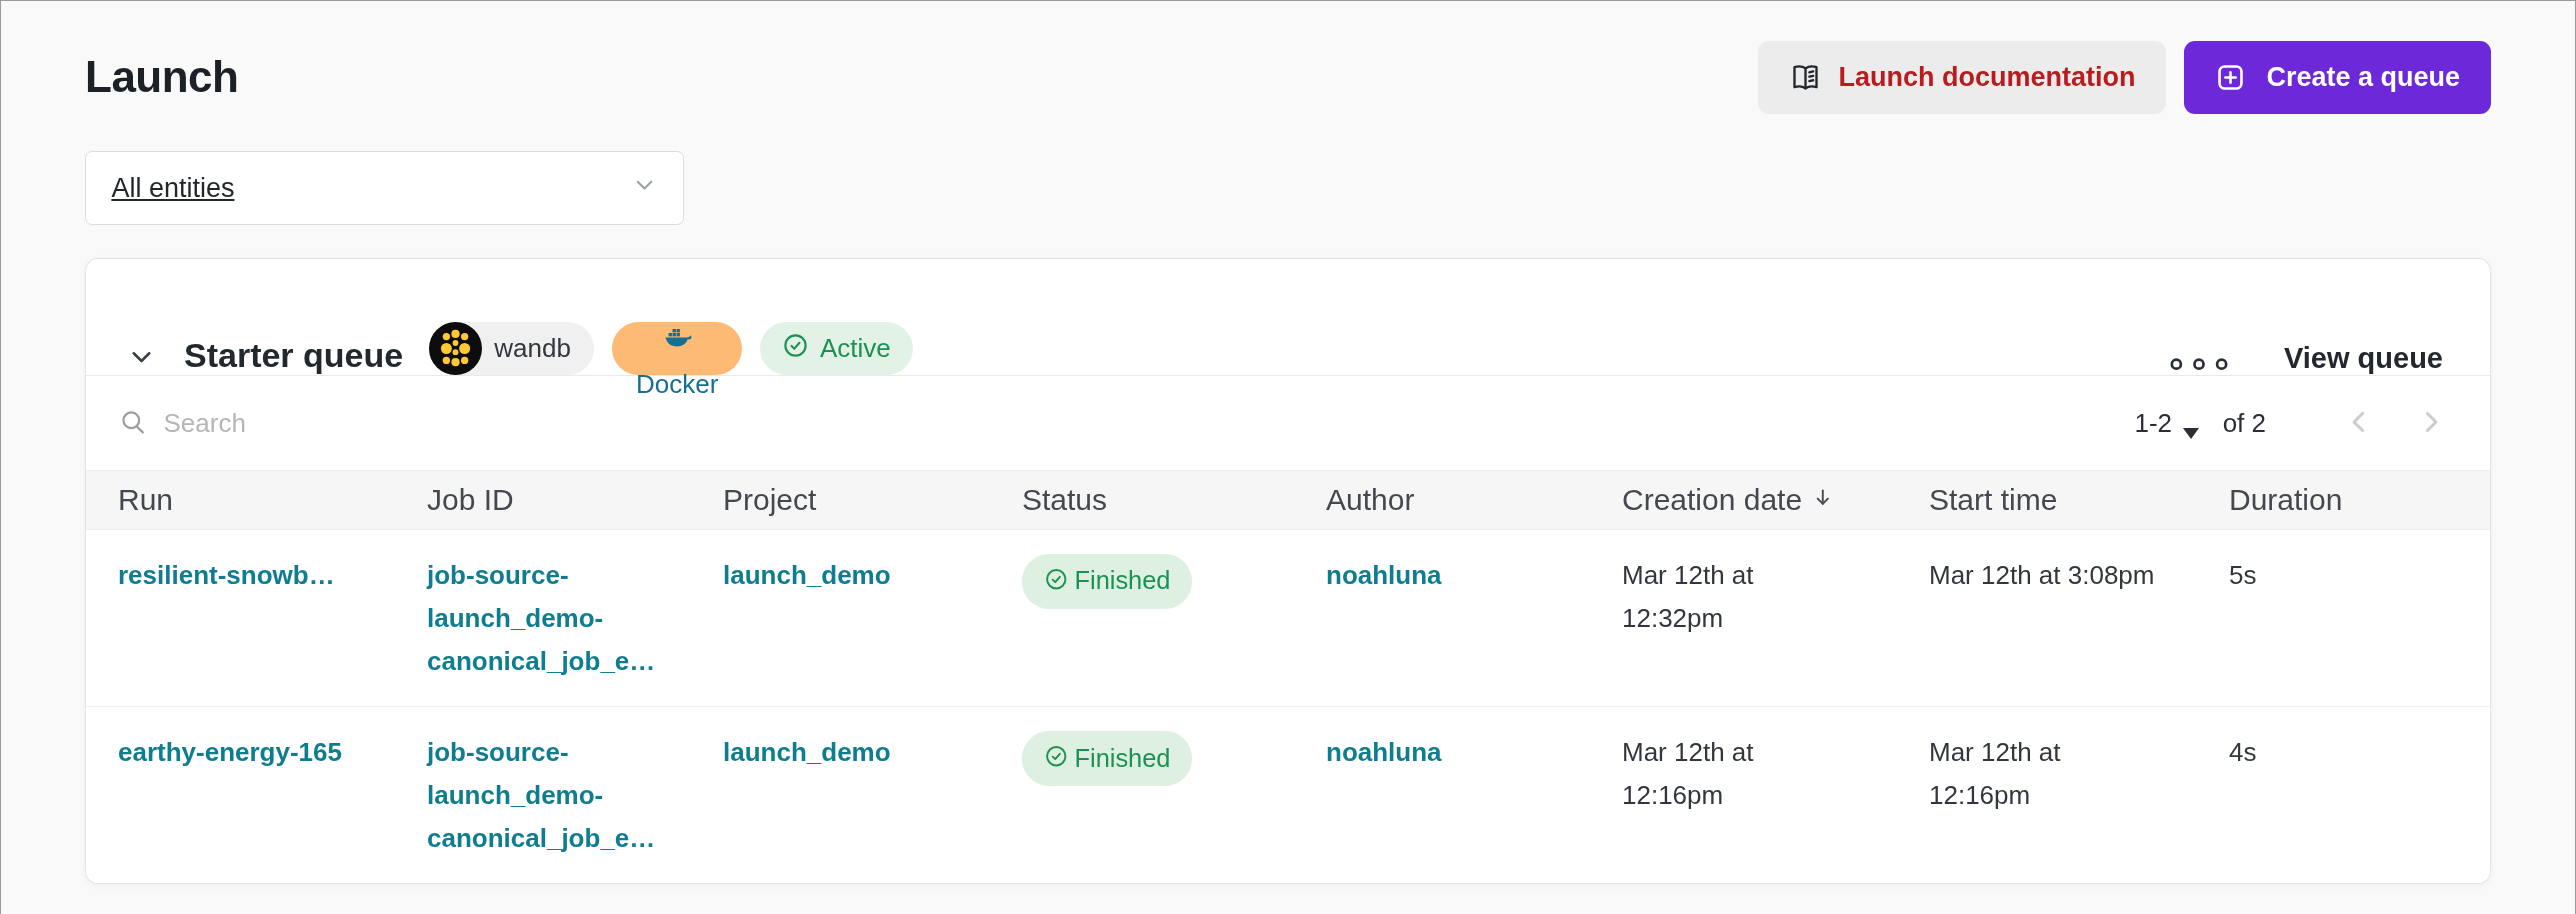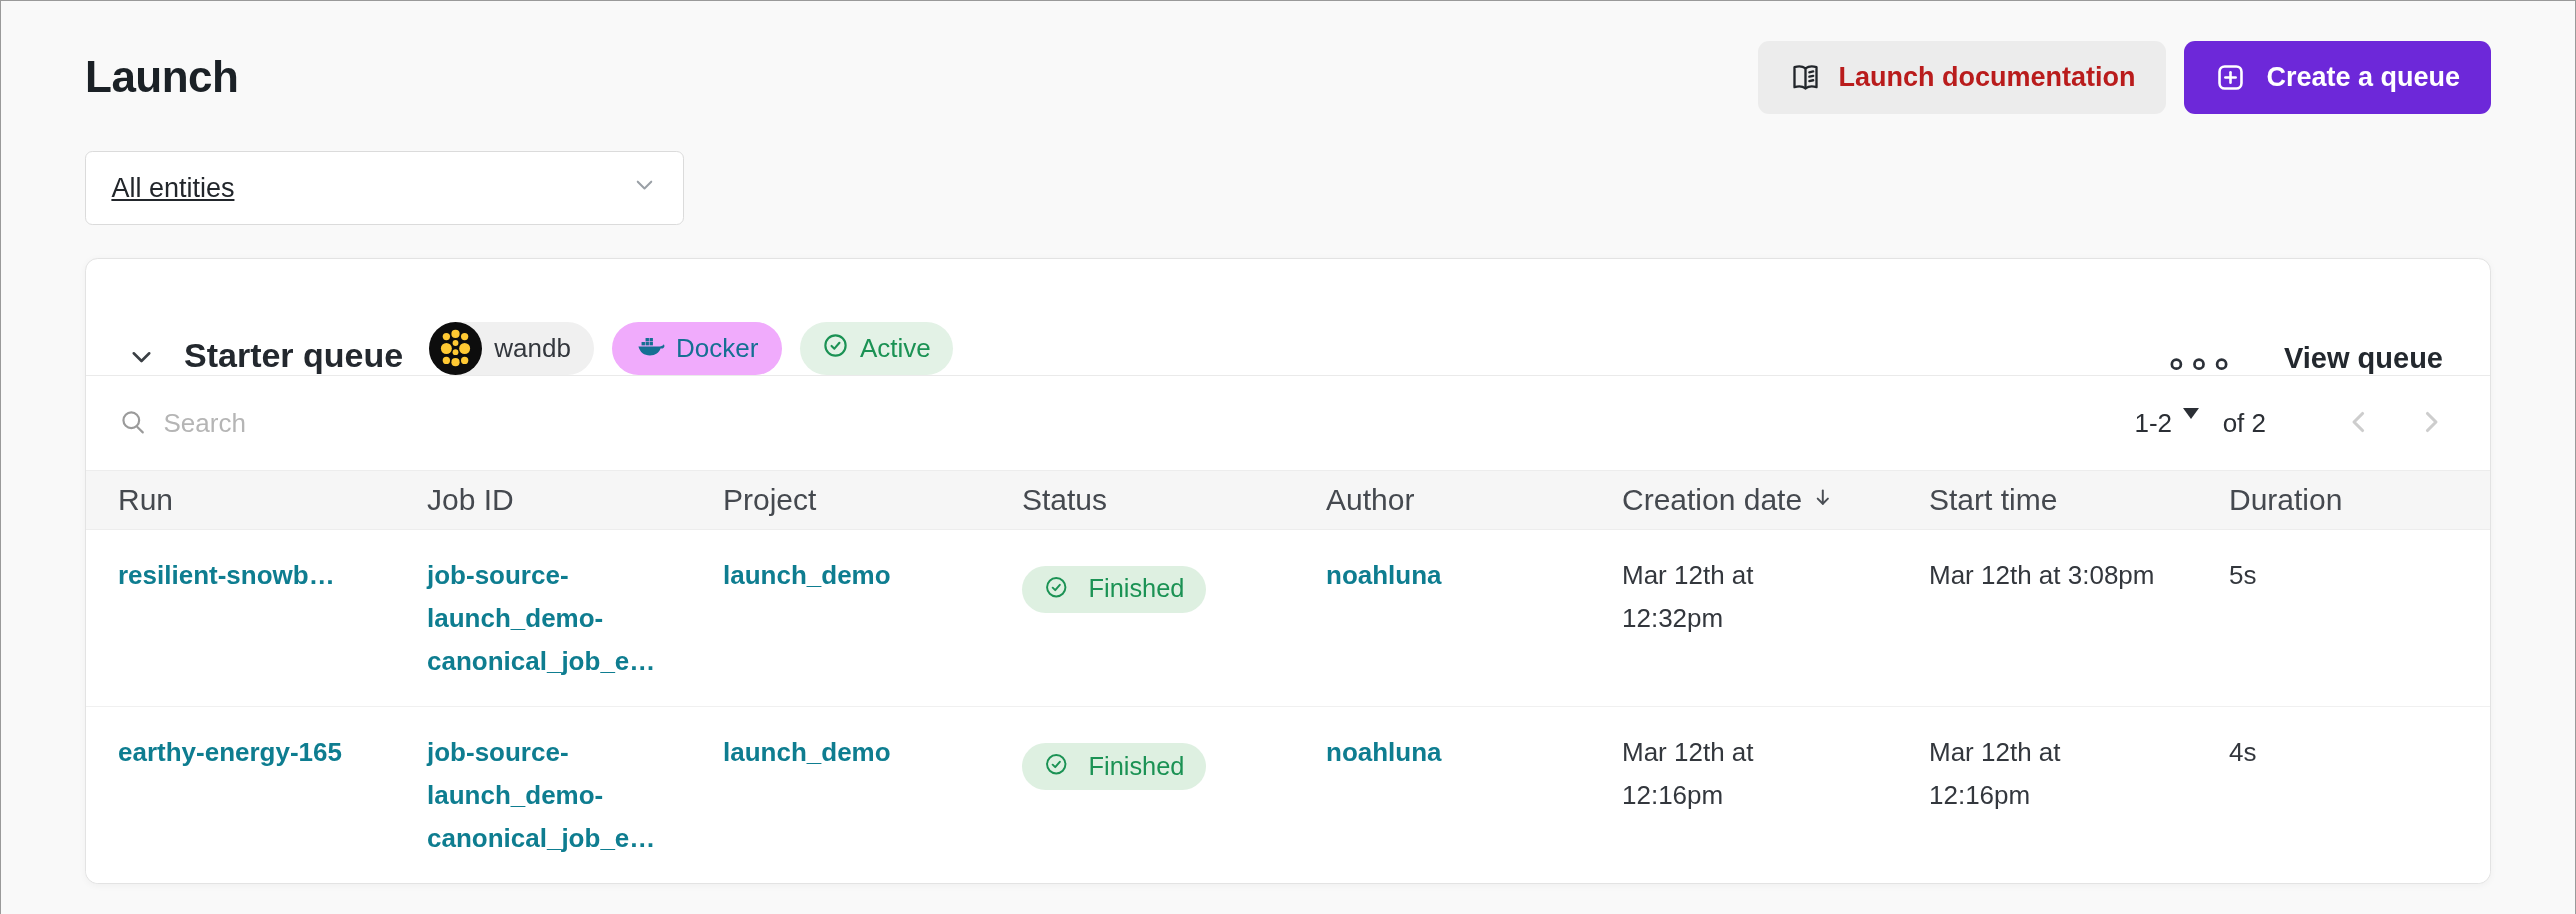--- a/index.html
+++ b/index.html
@@ -31,58 +31,58 @@
   
   .card{margin-top:33px;background:#fff;border:1.8px solid #e3e3e3;border-radius:12.7px;
         box-shadow:0 1.8px 7.3px rgba(0,0,0,.04);}
   .queue-header{height:116px;display:flex;align-items:flex-end;padding:0 47px 0 40px;}
   .collapse-btn{background:none;border:none;padding:0;margin-right:27px;display:flex;cursor:pointer;}
   .queue-name{margin:0 25.4px 0 0;font-size:34px;font-weight:700;color:#23282e;white-space:nowrap;}
   .pill{display:inline-flex;align-items:center;height:53px;border-radius:29px;
         font-size:26px;white-space:nowrap;margin-right:18px;}
   .pill-entity{background:#f0f0f0;color:#33373d;padding:0 23.6px 0 0;gap:12.7px;}
   .pill-entity .avatar{display:flex;}
-  .pill-docker{background:#f0abfc;color:#156f93;padding:0 23.6px;gap:11px;}
+  .pill-docker{background:#fdba74;color:#156f93;padding:0 23.6px;gap:11px;flex-direction:column;}
   .pill-active{background:#e3f2e6;color:#1b9254;padding:0 22px;gap:11px;}
   .qh-spacer{flex:1;}
   .overflow-btn{background:none;border:none;padding:0;margin-right:53px;display:flex;cursor:pointer;}
   .view-queue-btn{background:none;border:none;padding:0;font-family:inherit;
      font-size:29px;font-weight:700;color:#23282e;cursor:pointer;white-space:nowrap;}
 
   
   .table-section{border-top:1.8px solid #eaeaea;border-radius:0 0 12.7px 12.7px;overflow:hidden;}
   .search-row{height:94px;display:flex;align-items:center;justify-content:space-between;
               padding:0 42px 0 32px;background:#fff;}
   .search-box{display:flex;align-items:center;gap:14.5px;flex:1;}
   .search-box input{border:none;outline:none;background:transparent;font-family:inherit;
                     font-size:26px;color:#33373d;width:635px;}
   .search-box input::placeholder{color:#b5b5b5;}
   .pagination{display:flex;align-items:center;font-size:26px;color:#2b2f35;}
-  .page-range{display:inline-flex;align-items:flex-start;gap:11px;background:none;border:none;
+  .page-range{display:inline-flex;align-items:flex-end;gap:11px;background:none;border:none;
               font:inherit;color:#2b2f35;cursor:pointer;padding:0;}
   .tri{width:0;height:0;border-left:8.2px solid transparent;border-right:8.2px solid transparent;
        border-top:11px solid #2b2f35;}
   .page-of{margin-left:23.6px;}
   .page-nav{background:none;border:none;padding:0;display:flex;cursor:pointer;}
   .page-nav.prev{margin-left:76px;}
   .page-nav.next{margin-left:38px;}
 
   .trow{display:grid;grid-template-columns:309px 296px 299px 304px 296px 307px 300px 1fr;
         padding-left:32px;padding-right:33px;}
   .cell{padding-right:22px;min-width:0;}
   .thead{background:#f6f6f6;border-top:1.8px solid #ededed;border-bottom:1.8px solid #ededed;
          height:58px;align-items:center;font-size:30px;color:#45494f;text-align:center;}
   .th{display:flex;align-items:center;gap:9px;}
   .tbody .trow{font-size:26px;line-height:43px;color:#33373d;
                padding-top:23.6px;padding-bottom:23.6px;align-items:start;background:#fff;}
   .tbody .trow + .trow{border-top:1.8px solid #f0f0f0;}
   a.tlink{color:#0e7d90;font-weight:700;text-decoration:none;overflow-wrap:normal;word-break:normal;}
-  .status-pill{display:inline-flex;align-items:center;gap:20px;height:47px;padding:0 22px;
+  .status-pill{display:inline-flex;align-items:center;gap:6px;height:55px;padding:0 22px;
                border-radius:27px;background:#def0e1;color:#1b9254;font-size:25.4px;line-height:1;
-               margin-top:12px;}
+               margin-top:0px;}
   .date-constrain{max-width:234px;}
 </style>
 </head>
 <body>
 
 <div class="page">
 
   <div class="topbar">
     <h1 class="page-title">Launch</h1>
     <div class="topbar-actions">

